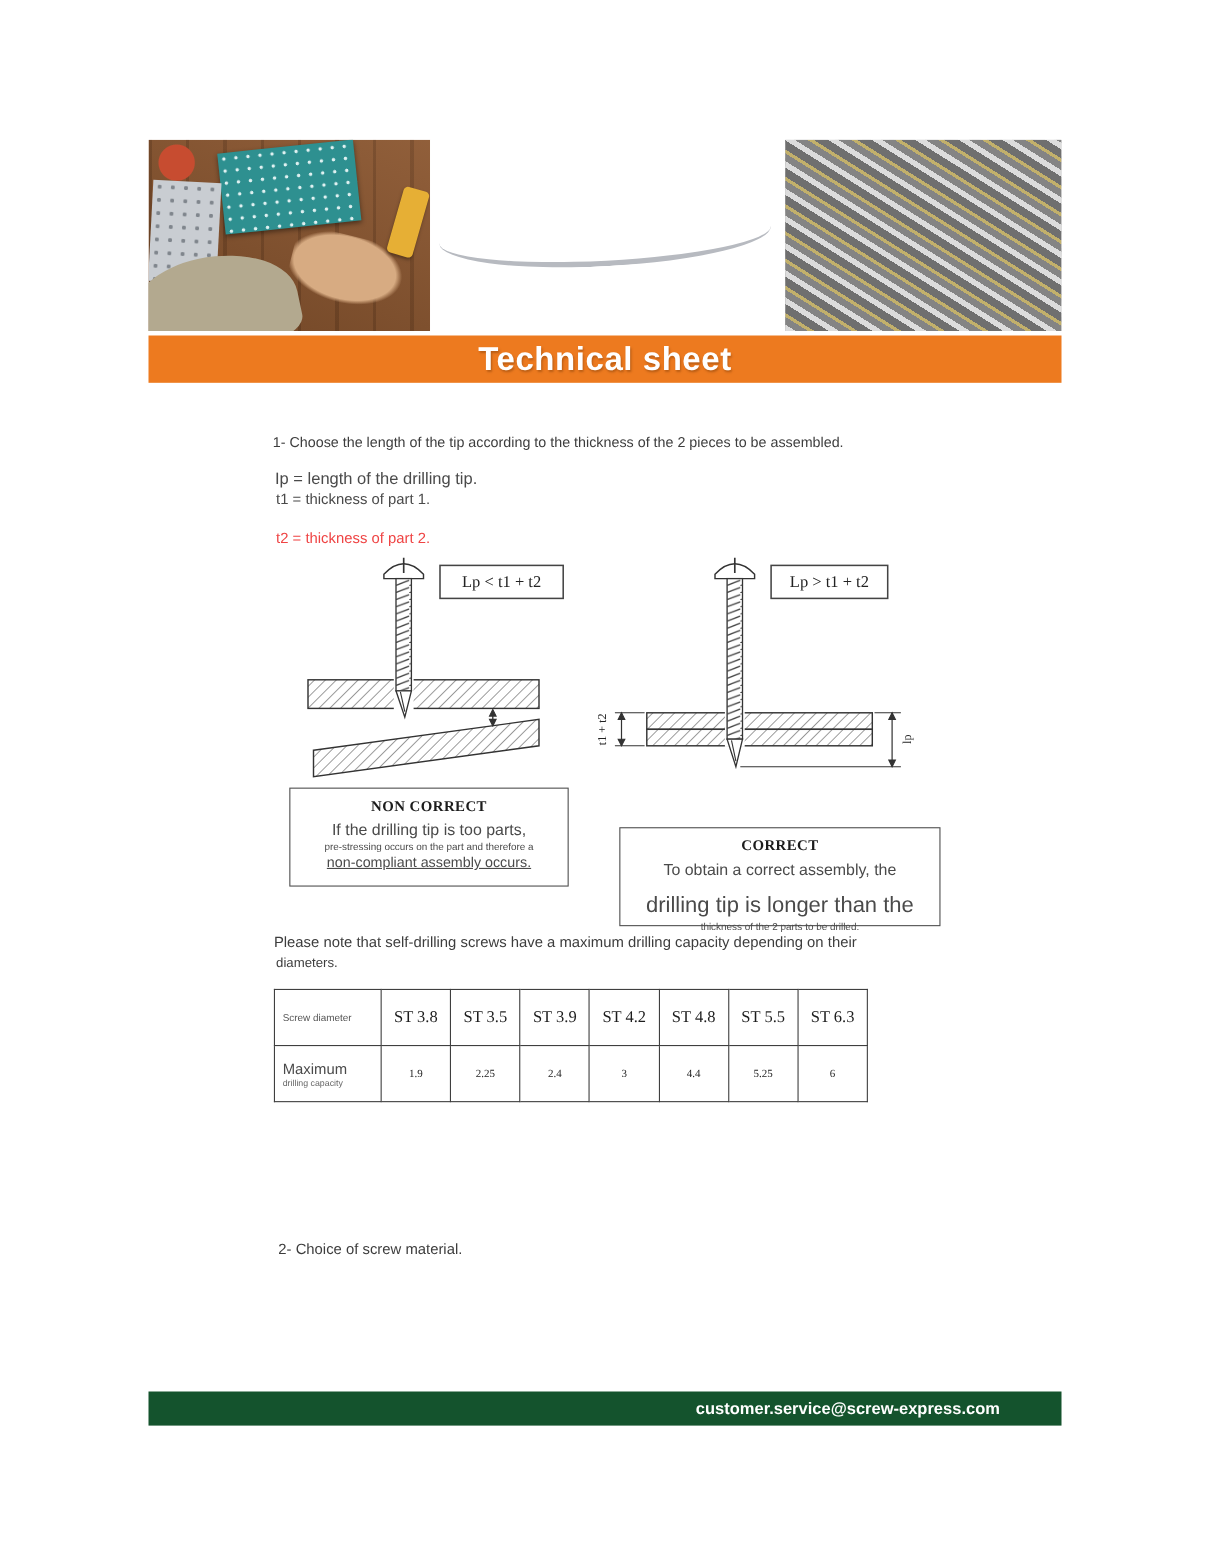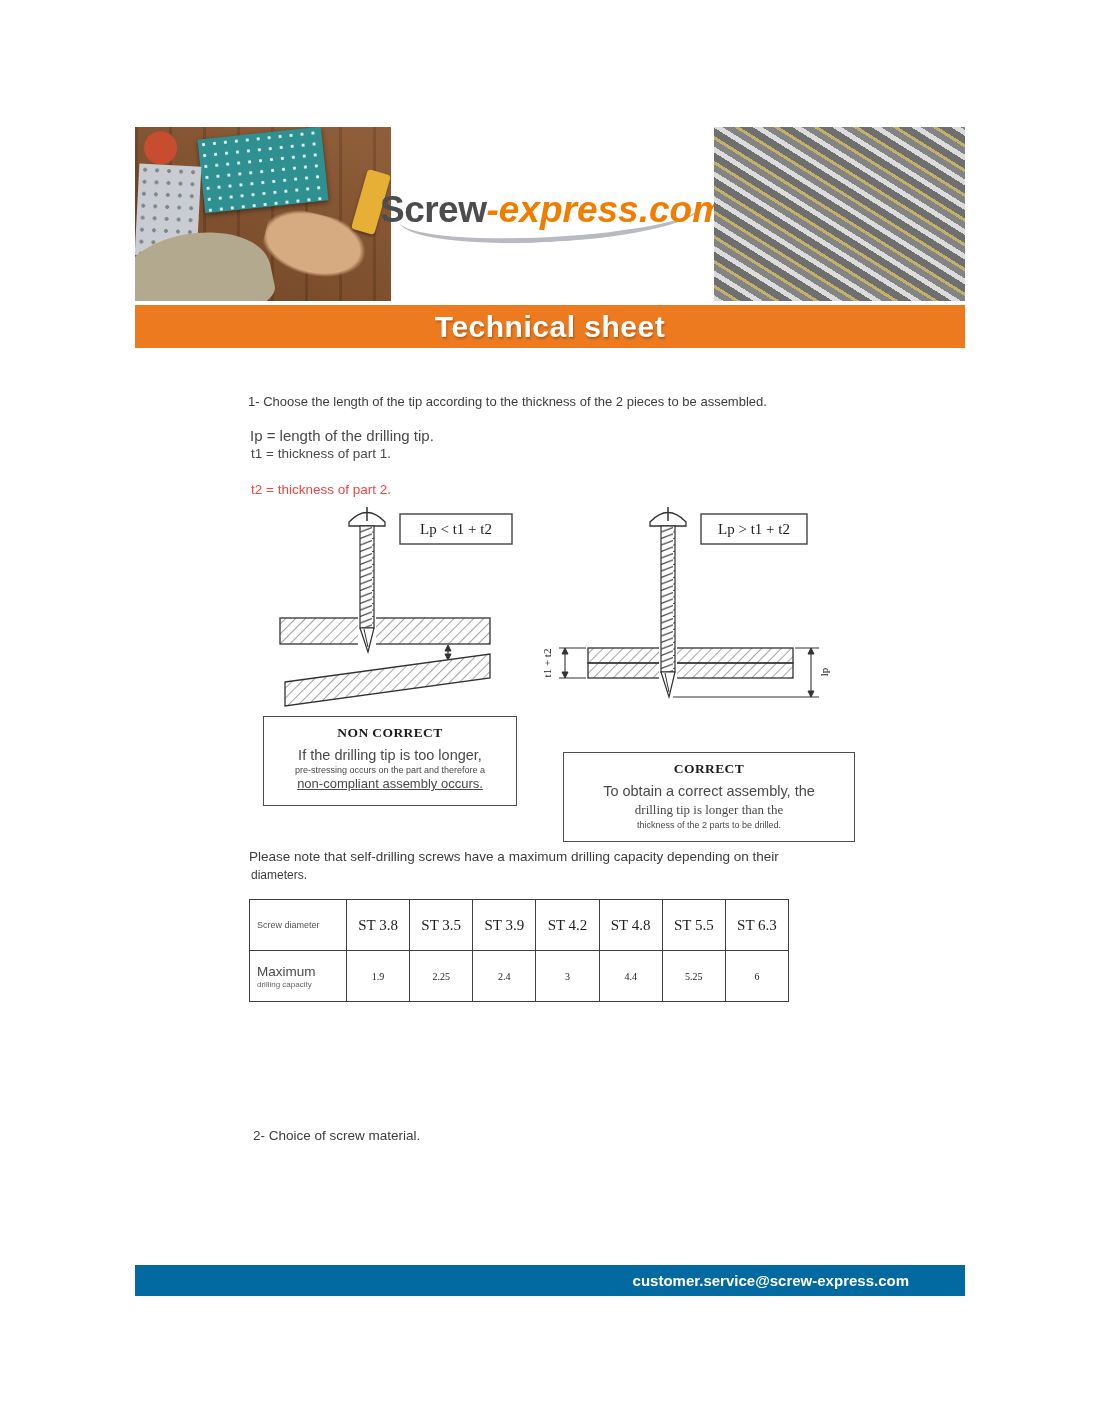--- a/index.html
+++ b/index.html
@@ -54,21 +54,21 @@
   svg{display:block;}
   .svgtext{font-family:"Liberation Serif",serif;}
 
   
   .box{border:1.5px solid #4f4f4f;background:#fff;text-align:center;box-sizing:border-box;}
   .box-left{left:263px;top:716px;width:254px;height:90px;}
   .box-right{left:563px;top:752px;width:292px;height:90px;}
   .box .title{font-family:"Liberation Serif",serif;font-weight:bold;font-size:13.5px;
     margin-top:8px;letter-spacing:.4px;color:#1c1c1c;}
   .box .l-big{font-size:14.5px;margin-top:6px;color:#4a4a4a;}
-  .box .l-big2{font-size:13px;margin-top:3px;color:#4a4a4a;font-family:Liberation Serif, serif;}
+  .box .l-big2{font-size:20px;margin-top:13px;color:#4a4a4a;}
   .box .l-small{font-size:9px;margin-top:2px;color:#4a4a4a;}
   .box .l-med{font-size:13px;margin-top:1px;color:#4a4a4a;text-decoration:underline;}
 
   
   .note1{left:249px;top:849px;font-size:13.5px;}
   .note2{left:251px;top:868px;font-size:12px;}
   .captable{left:249px;top:899px;}
   table{border-collapse:collapse;table-layout:fixed;width:540px;
     font-family:"Liberation Serif",serif;color:#1d1d1d;}
   td{border:1px solid #3f3f3f;height:48px;text-align:center;overflow:hidden;}
@@ -77,42 +77,39 @@
     text-align:left;padding-left:7px;}
   .cell-hdr{font-size:15px;}
   .cell-val{font-size:10px;}
   .maxlabel{font-family:"Liberation Sans",sans-serif;text-align:left;padding-left:7px;}
   .maxlabel .m1{font-size:13.5px;color:#4a4a4a;}
   .maxlabel .m2{font-size:8px;color:#666;margin-top:1px;}
 
   .section2{left:253px;top:1128px;font-size:13.5px;}
 
   
-  .footer{left:135px;top:1265px;width:830px;height:31px;background:#0369a1;color:#fff;
+  .footer{left:135px;top:1265px;width:830px;height:31px;background:#14532d;color:#fff;
     font-weight:700;font-size:15px;line-height:31px;text-align:right;
     padding-right:56px;box-sizing:border-box;}
 </style>
 </head>
 <body>
 
 <div class="page">
 
   <div class="abs banner">
     <div class="abs photo-left">
       <div class="organizer"></div>
       <div class="tray"></div>
       <div class="sleeve"></div>
       <div class="hand"></div>
       <div class="tool-yellow"></div>
     </div>
     <div class="abs banner-center">
       <div class="swoosh"></div>
-      <div class="brand">
-        <span class="brand-dark">Screw</span><span class="brand-orange">-express.com</span>
-      </div>
     </div>
     <div class="abs photo-right"></div>
   </div>
 
   <div class="abs titlebar">
     <span>Technical sheet</span>
   </div>
 
   <div class="abs intro">1- Choose the length of the tip according to the thickness of the 2 pieces to be assembled.</div>
   <div class="abs legend0">Ip = length of the drilling tip.</div>
@@ -197,21 +194,21 @@
       <text class="svgtext" transform="rotate(-90 285 172)" x="285" y="172" text-anchor="middle" font-size="11" fill="#222">lp</text>
       <g>
         <rect x="158" y="14" width="106" height="30" fill="#fff" stroke="#444" stroke-width="1.4"></rect>
         <text class="svgtext" x="211" y="34" text-anchor="middle" font-size="15" fill="#222">Lp &gt; t1 + t2</text>
       </g>
     </svg>
   </div>
 
   <div class="abs box box-left">
     <div class="title">NON CORRECT</div>
-    <div class="l-big">If the drilling tip is too longer,</div>
+    <div class="l-big">If the drilling tip is too parts,</div>
     <div class="l-small">pre-stressing occurs on the part and therefore a</div>
     <div class="l-med">non-compliant assembly occurs.</div>
   </div>
 
   <div class="abs box box-right">
     <div class="title">CORRECT</div>
     <div class="l-big">To obtain a correct assembly, the</div>
     <div class="l-big2">drilling tip is longer than the</div>
     <div class="l-small">thickness of the 2 parts to be drilled.</div>
   </div>

